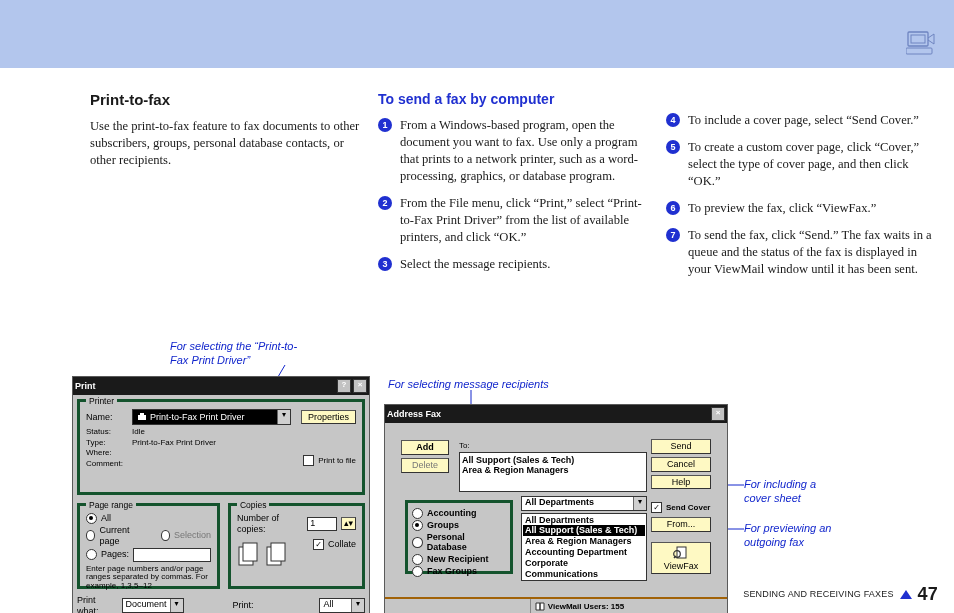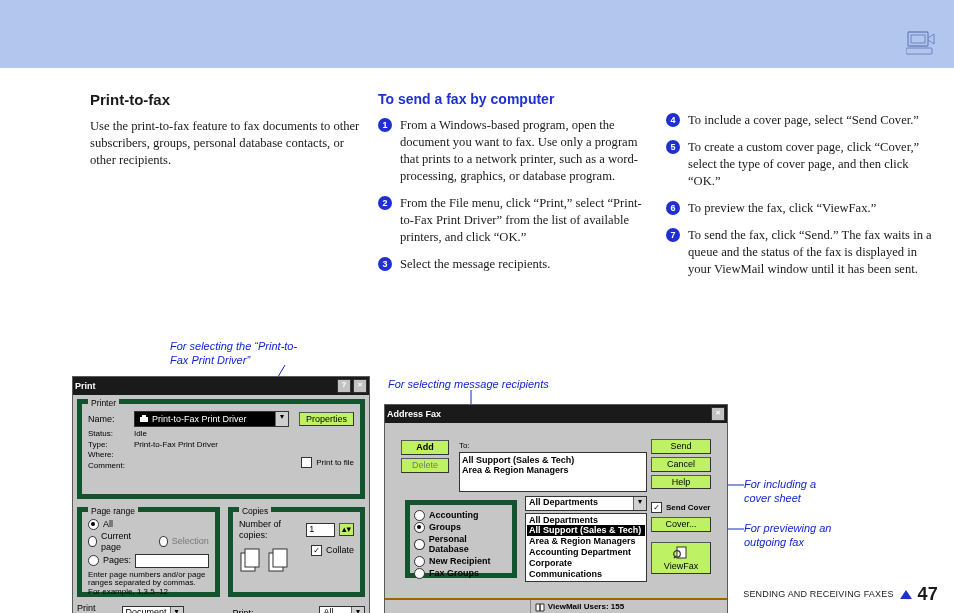--- a/index.html
+++ b/index.html
@@ -49,25 +49,25 @@
     border:1px solid #5a5a5a;
     font:9px/1.2 "MS Sans Serif", Arial, sans-serif;
     color:#000;
   }
   .titlebar{
     background:#1a1a1a;color:#fff;display:flex;align-items:center;
     justify-content:space-between;height:18px;padding:0 2px;
     font:bold 9px/1 Arial;
   }
   .tbtn{width:12px;height:12px;background:var(--gray);border:1px solid #333;display:inline-block;margin-left:2px;text-align:center;font-size:8px;line-height:10px;}
-  .grp{border:5px solid #14532d;margin:4px;padding:6px 6px 4px 6px;position:relative;}
+  .grp{border:3px solid #14532d;margin:4px;padding:6px 6px 4px 6px;position:relative;}
   .grp>.lbl{position:absolute;top:-6px;left:6px;background:var(--dlg-bg);padding:0 3px;font-size:8.5px;}
   .inset{background:#fff;border:1px solid #333;}
   .btn{
-    background:#bef264;border:1px solid #555;border-right-color:#333;border-bottom-color:#333;
+    background:#fef9c3;border:1px solid #555;border-right-color:#333;border-bottom-color:#333;
     padding:1px 6px;font-size:9px;display:inline-block;
   }
   .frow{display:flex;align-items:center;gap:4px;margin:1px 0;}
   .radio{width:9px;height:9px;border:1px solid #333;border-radius:50%;background:#fff;display:inline-block;position:relative;}
   .radio.sel::after{content:"";position:absolute;left:2px;top:2px;width:4px;height:4px;border-radius:50%;background:#000;}
   .check{width:9px;height:9px;border:1px solid #333;background:#fff;display:inline-block;text-align:center;font-size:8px;line-height:9px;}
   .small{font-size:8px;}
   .muted{color:#777;}
   .dd{display:flex;}
   .dd .arrow{width:12px;background:#cfcfcf;border-left:1px solid #666;text-align:center;font-size:8px;}
@@ -332,21 +332,21 @@
 
     <div style="width:60px;display:flex;flex-direction:column;gap:3px;">
       <span class="btn" style="text-align:center;">Send</span>
       <span class="btn" style="text-align:center;">Cancel</span>
       <span class="btn" style="text-align:center;">Help</span>
       <div style="height:6px;"></div>
       <div class="frow small">
           <span class="check">✓</span>
           <span style="font-weight:700;">Send Cover</span>
         </div>
-      <span class="btn" style="text-align:center;">Cover...</span>
+      <span class="btn" style="text-align:center;">From...</span>
       <div style="height:4px;"></div>
       <span class="btn" style="text-align:center;padding-top:3px;">
         <svg width="18" height="14" viewBox="0 0 18 14" style="display:block;margin:0 auto 1px;">
           <rect x="5" y="1" width="9" height="11" fill="#fff" stroke="#333"></rect>
           <circle cx="5" cy="8" r="3.3" fill="none" stroke="#333" stroke-width="1.2"></circle>
           <line x1="2" y1="12" x2="4" y2="10" stroke="#333" stroke-width="1.6"></line>
         </svg>
         <span>ViewFax</span>
       </span>
     </div>

